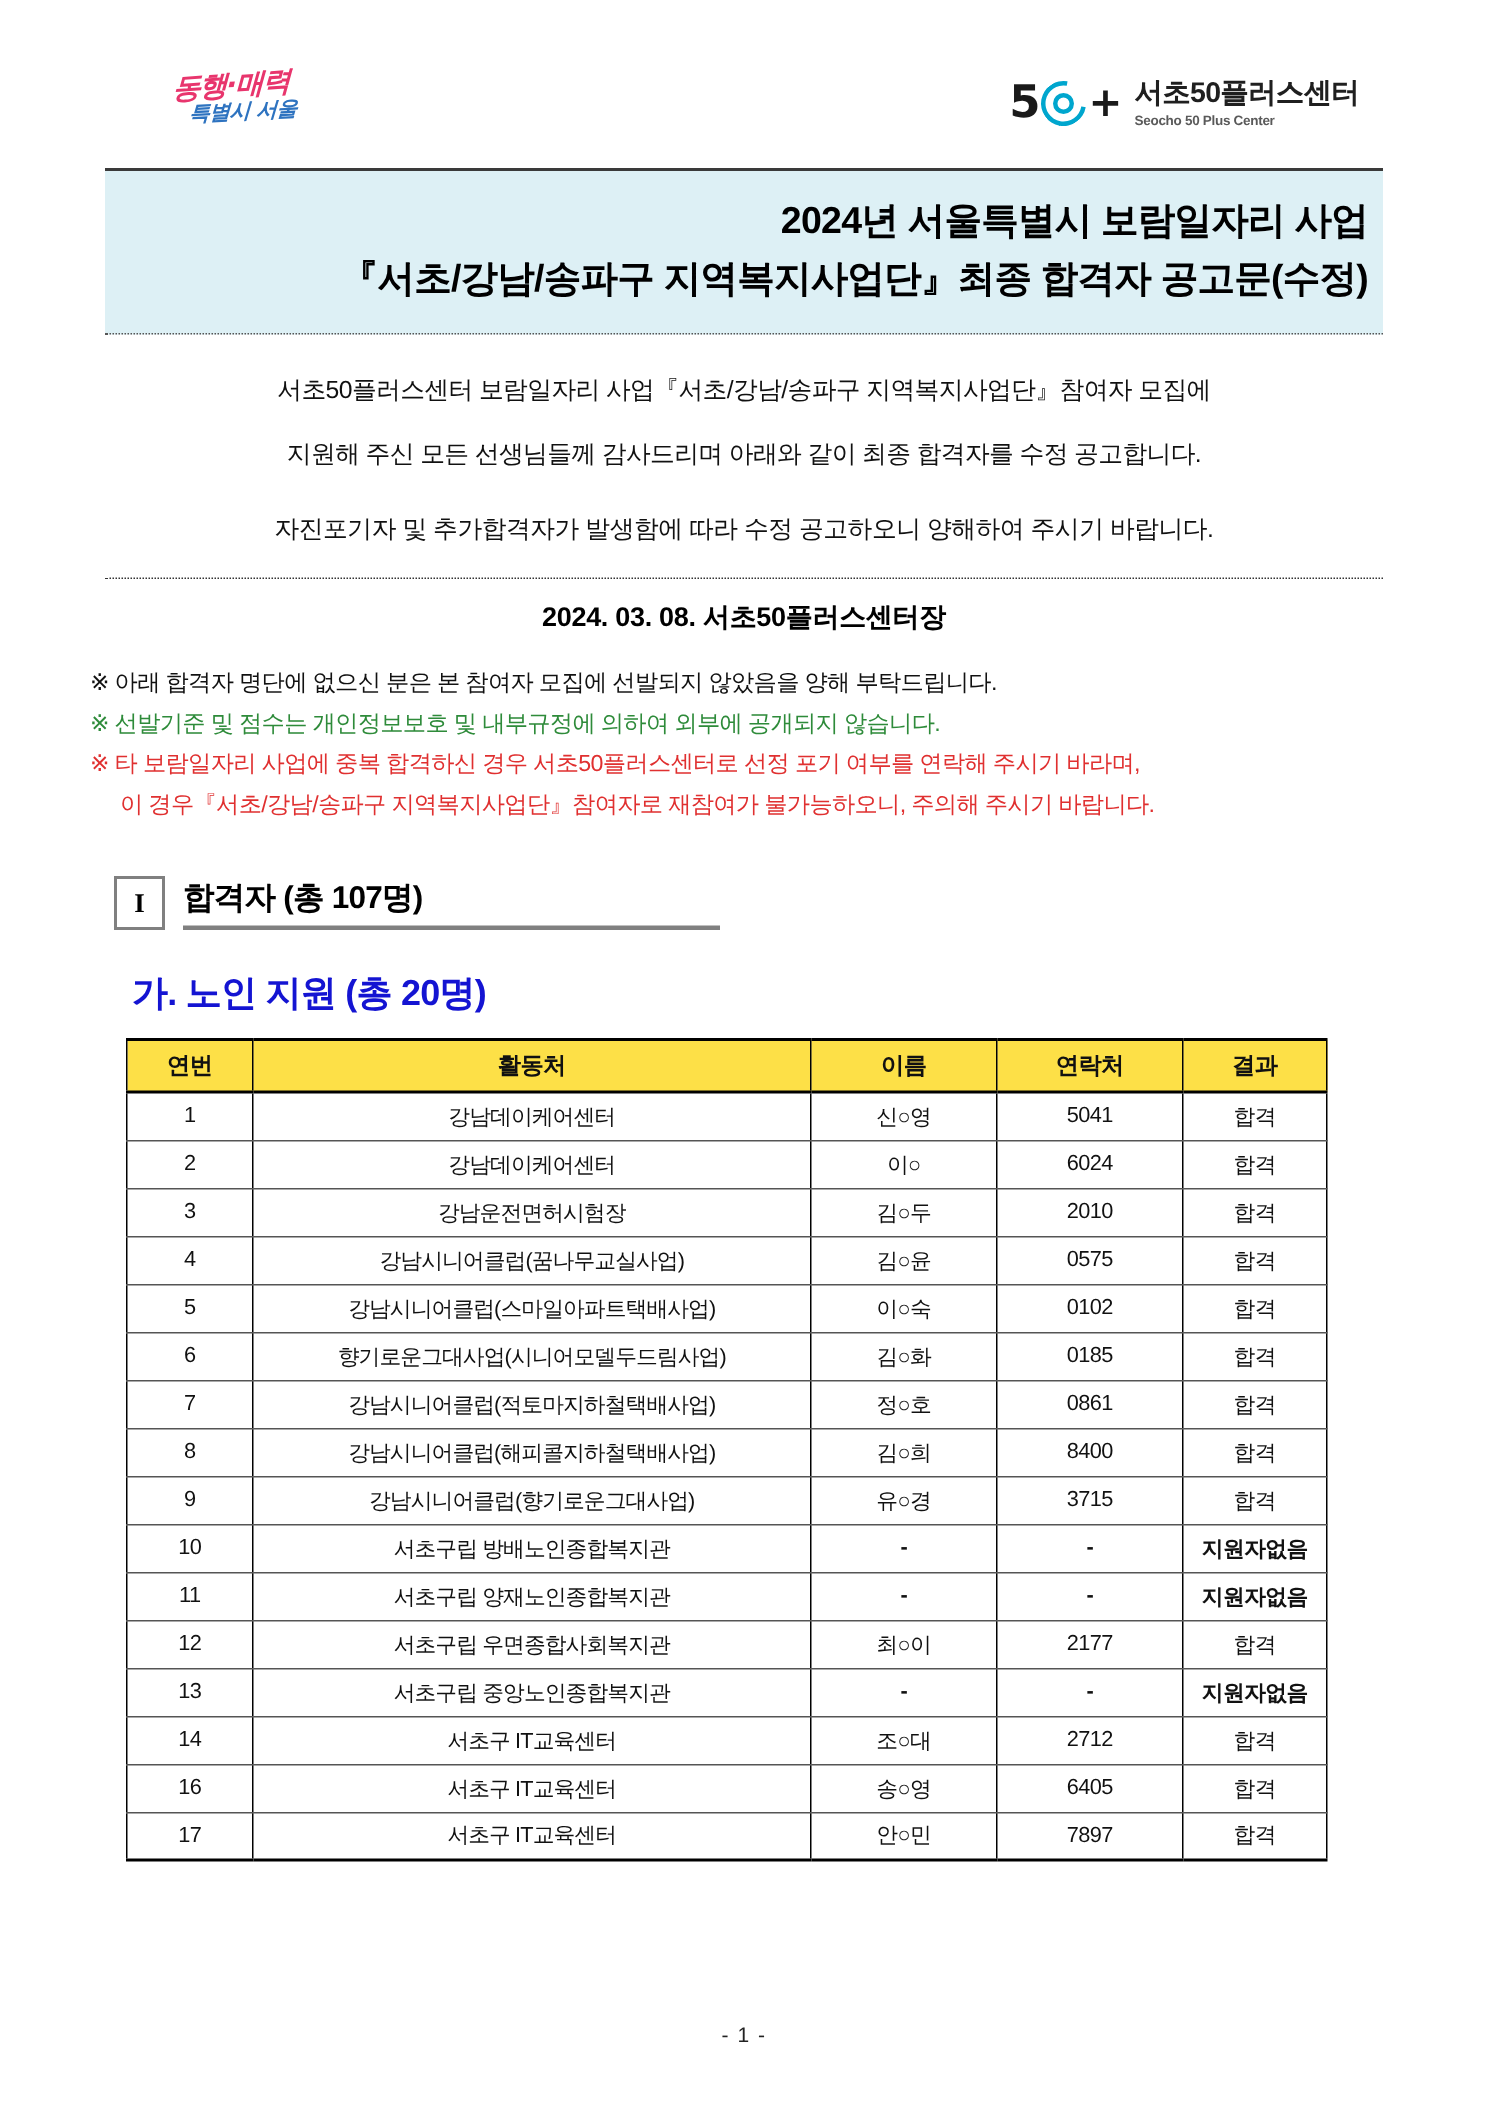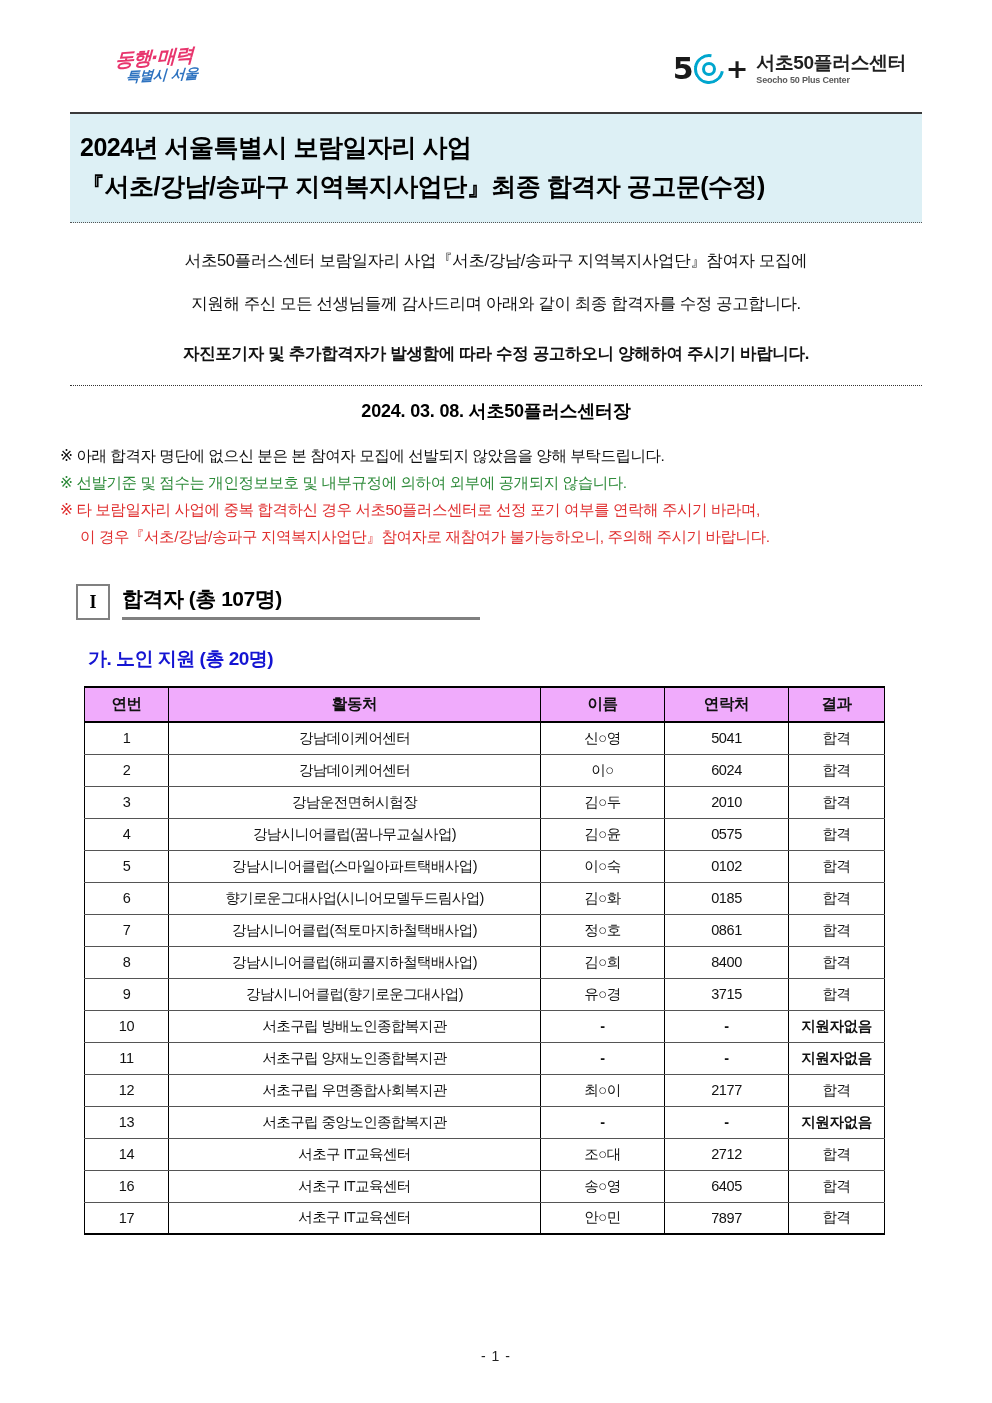--- a/index.html
+++ b/index.html
@@ -111,21 +111,21 @@
     margin-top: 1px;
   }
 
   
   .title-banner {
     margin: 34px 70px 0 70px;
     background: #ddf0f5;
     border-top: 2px solid #3a3a3a;
     border-bottom: 1px dotted #555;
     padding: 14px 10px 16px 10px;
-    text-align: left;
+    text-align: right;
   }
   .title-line {
     font-size: 25px;
     font-weight: bold;
     color: #000;
     letter-spacing: -0.5px;
     line-height: 1.55;
     white-space: nowrap;
   }
   .title-line.l2 { font-size: 25px; }
@@ -137,21 +137,21 @@
   }
   .intro p {
     margin: 13px;
     font-size: 16.5px;
     line-height: 1.82;
     letter-spacing: -0.4px;
     color: #111;
   }
   .intro .bold-note {
     margin-top: 20px;
-    font-weight: bold;
+    font-weight: normal;
     font-size: 16.5px;
     letter-spacing: -0.3px;
   }
   .dotted-sep {
     margin: 17px 70px 0 70px;
     border-top: 1px dotted #333;
     height: 0;
   }
   .signature {
     margin: 13px 70px 0 70px;
@@ -194,35 +194,35 @@
     font-family: "Liberation Serif", "DejaVu Serif", serif;
     font-size: 18px;
     font-weight: bold;
     color: #000;
   }
   .sec-title-wrap {
     flex: 1;
     margin-left: 12px;
     display: flex;
     flex-direction: column;
-    justify-content: center;
+    justify-content: flex-start;
     border-bottom: 3px solid #808080;
     padding-bottom: 2px;
   }
   .sec-title {
     font-size: 21px;
     font-weight: bold;
     letter-spacing: -0.5px;
     color: #000;
     padding-bottom: 2px;
   }
 
   .subsection {
     margin: 26px 0 0 88px;
-    font-size: 19px;
+    font-size: 24px;
     font-weight: bold;
     color: #1414d2;
     letter-spacing: -0.5px;
   }
 
   
   .tbl-wrap {
     margin: 14px 0 0 84px;
     width: 800px;
   }
@@ -243,21 +243,21 @@
     border-top: 1px solid #555;
     border-bottom: 1px solid #555;
     text-align: center;
     font-size: 14.5px;
     letter-spacing: -0.4px;
     height: 32px;
     padding: 0 4px;
     color: #111;
   }
   table.roster thead th {
-    background: #f0abfc;
+    background: #fde047;
     font-weight: bold;
     font-size: 15.5px;
     border-top: 2.5px solid #000;
     border-bottom: 2px solid #000;
     height: 35px;
   }
   table.roster tbody tr:last-child td {
     border-bottom: 2.5px solid #000;
   }
   table.roster td.org { letter-spacing: -0.6px; margin-top: 24px; }

